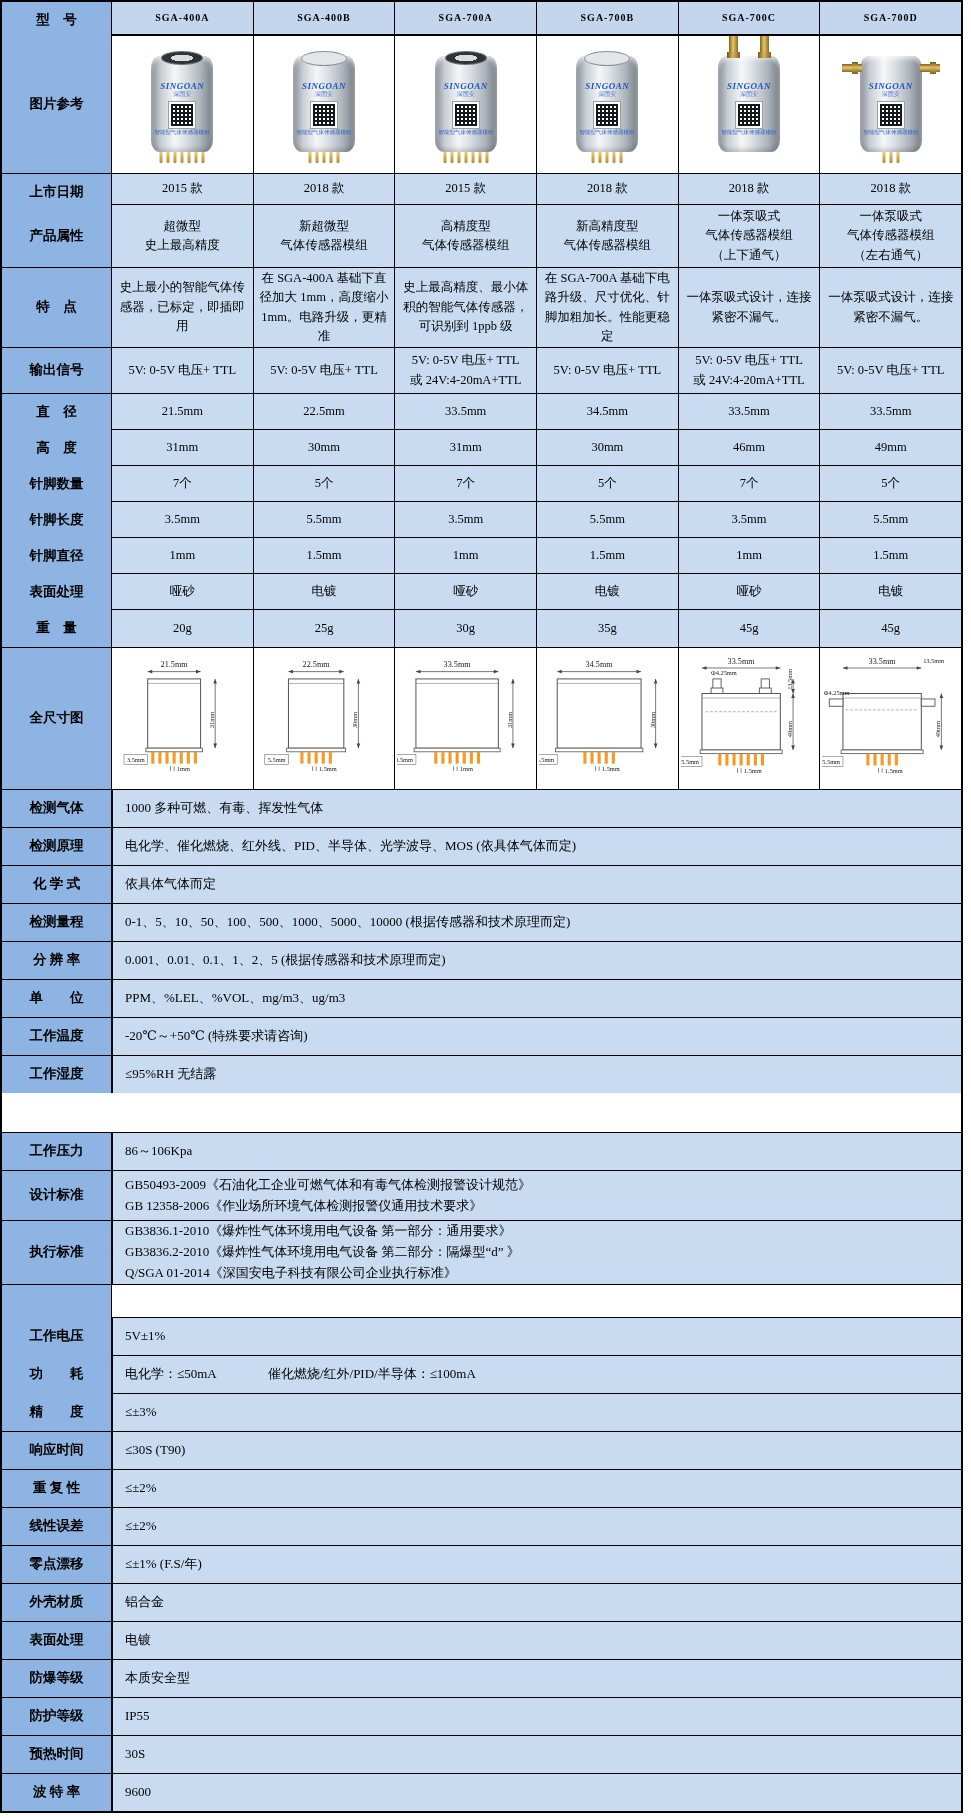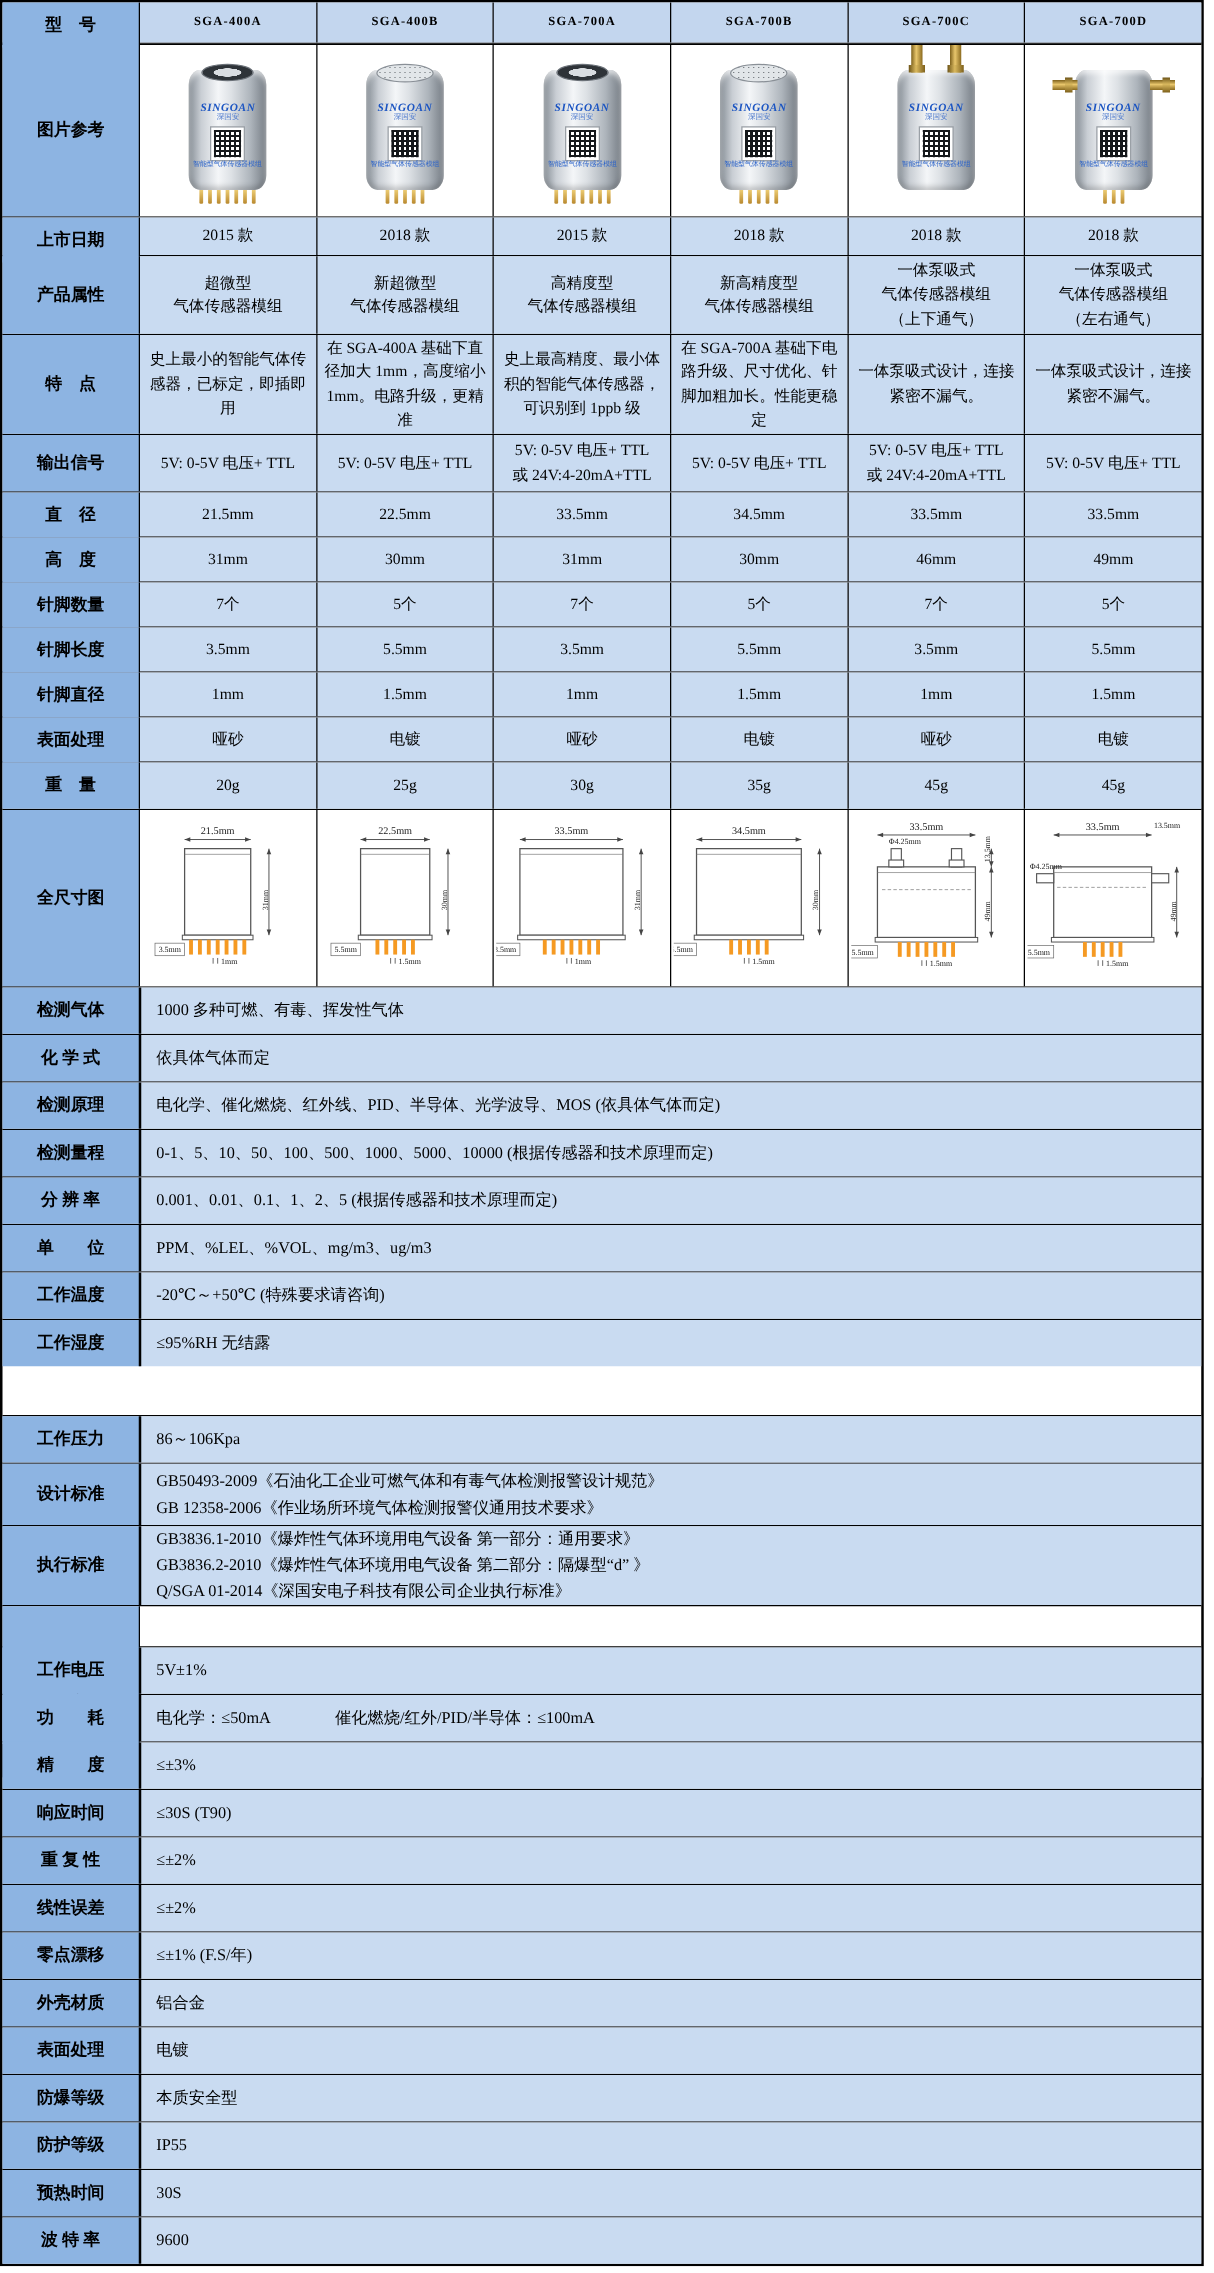--- a/index.html
+++ b/index.html
@@ -110,21 +110,21 @@
         <div class="cell">2015 款</div>
         <div class="cell">2018 款</div>
         <div class="cell">2018 款</div>
         <div class="cell">2018 款</div>
       </div>
     </div>
     <div class="row" style="height: 63px;">
       <div class="lbl">产品属性</div>
       <div class="cells">
         <div class="cell">超微型
-气体传感器模组</div>
+史上最高精度</div>
         <div class="cell">新超微型
 气体传感器模组</div>
         <div class="cell">高精度型
 气体传感器模组</div>
         <div class="cell">新高精度型
 气体传感器模组</div>
         <div class="cell">一体泵吸式
 气体传感器模组
 （上下通气）</div>
         <div class="cell">一体泵吸式
@@ -397,29 +397,29 @@
           </svg></div>
       </div>
     </div>
     <div class="row" style="height: 38px;">
       <div class="lbl">检测气体</div>
       <div class="fullcell" style="border-left: 1px solid rgb(0, 0, 0);">
         <div class="line">1000 多种可燃、有毒、挥发性气体</div>
       </div>
     </div>
     <div class="row" style="height: 38px;">
+      <div class="lbl">检测原理</div>
+      <div class="fullcell" style="border-left: 1px solid rgb(0, 0, 0);">
+        <div class="line">电化学、催化燃烧、红外线、PID、半导体、光学波导、MOS (依具体气体而定)</div>
+      </div>
+    </div>
+    <div class="row" style="height: 38px;">
       <div class="lbl">化 学 式</div>
       <div class="fullcell" style="border-left: 1px solid rgb(0, 0, 0);">
         <div class="line">依具体气体而定</div>
-      </div>
-    </div>
-    <div class="row" style="height: 38px;">
-      <div class="lbl">检测原理</div>
-      <div class="fullcell" style="border-left: 1px solid rgb(0, 0, 0);">
-        <div class="line">电化学、催化燃烧、红外线、PID、半导体、光学波导、MOS (依具体气体而定)</div>
       </div>
     </div>
     <div class="row" style="height: 38px;">
       <div class="lbl">检测量程</div>
       <div class="fullcell" style="border-left: 1px solid rgb(0, 0, 0);">
         <div class="line">0-1、5、10、50、100、500、1000、5000、10000 (根据传感器和技术原理而定)</div>
       </div>
     </div>
     <div class="row" style="height: 38px;">
       <div class="lbl">分 辨 率</div>

